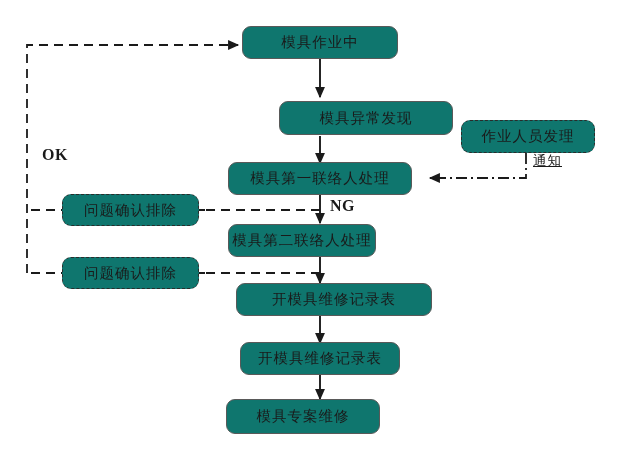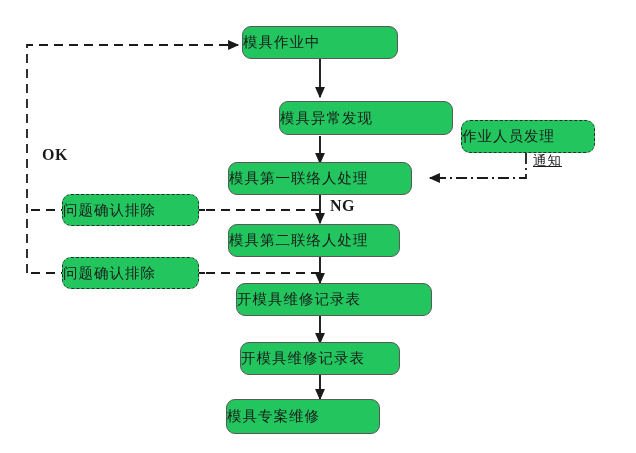--- a/index.html
+++ b/index.html
@@ -15,22 +15,22 @@
     width: 636px;
     height: 453px;
     background: #ffffff;
     overflow: hidden;
   }
   .node {
     position: absolute;
     box-sizing: border-box;
     display: flex;
     align-items: center;
-    justify-content: flex-start;
-    background: #22c55e;
+    justify-content: center;
+    background: #0f766e;
     color: #1a1a1a;
     letter-spacing: 1px;
     white-space: nowrap;
   }
   .node.solid {
     border: 1.6px solid #595959;
     border-radius: 9px;
   }
   .node.dashed {
     border: 1.6px dashed #2b2b2b;
@@ -107,21 +107,21 @@
   </div>
 
   <div class="node solid" style="left:233px; top:101px; width:174px; height:34px;margin-left:46px;">
     <span class="node-label">模具异常发现</span>
   </div>
 
   <div class="node solid" style="left:228px; top:162px; width:184px; height:33px;">
     <span class="node-label">模具第一联络人处理</span>
   </div>
 
-  <div class="node solid" style="left:228px; top:224px; width:172px; height:33px;">
+  <div class="node solid" style="left:228px; top:224px; width:148px; height:33px;">
     <span class="node-label">模具第二联络人处理</span>
   </div>
 
   <div class="node solid" style="left:236px; top:283px; width:196px; height:33px;">
     <span class="node-label">开模具维修记录表</span>
   </div>
 
   <div class="node solid" style="left:240px; top:342px; width:160px; height:33px;">
     <span class="node-label">开模具维修记录表</span>
   </div>

